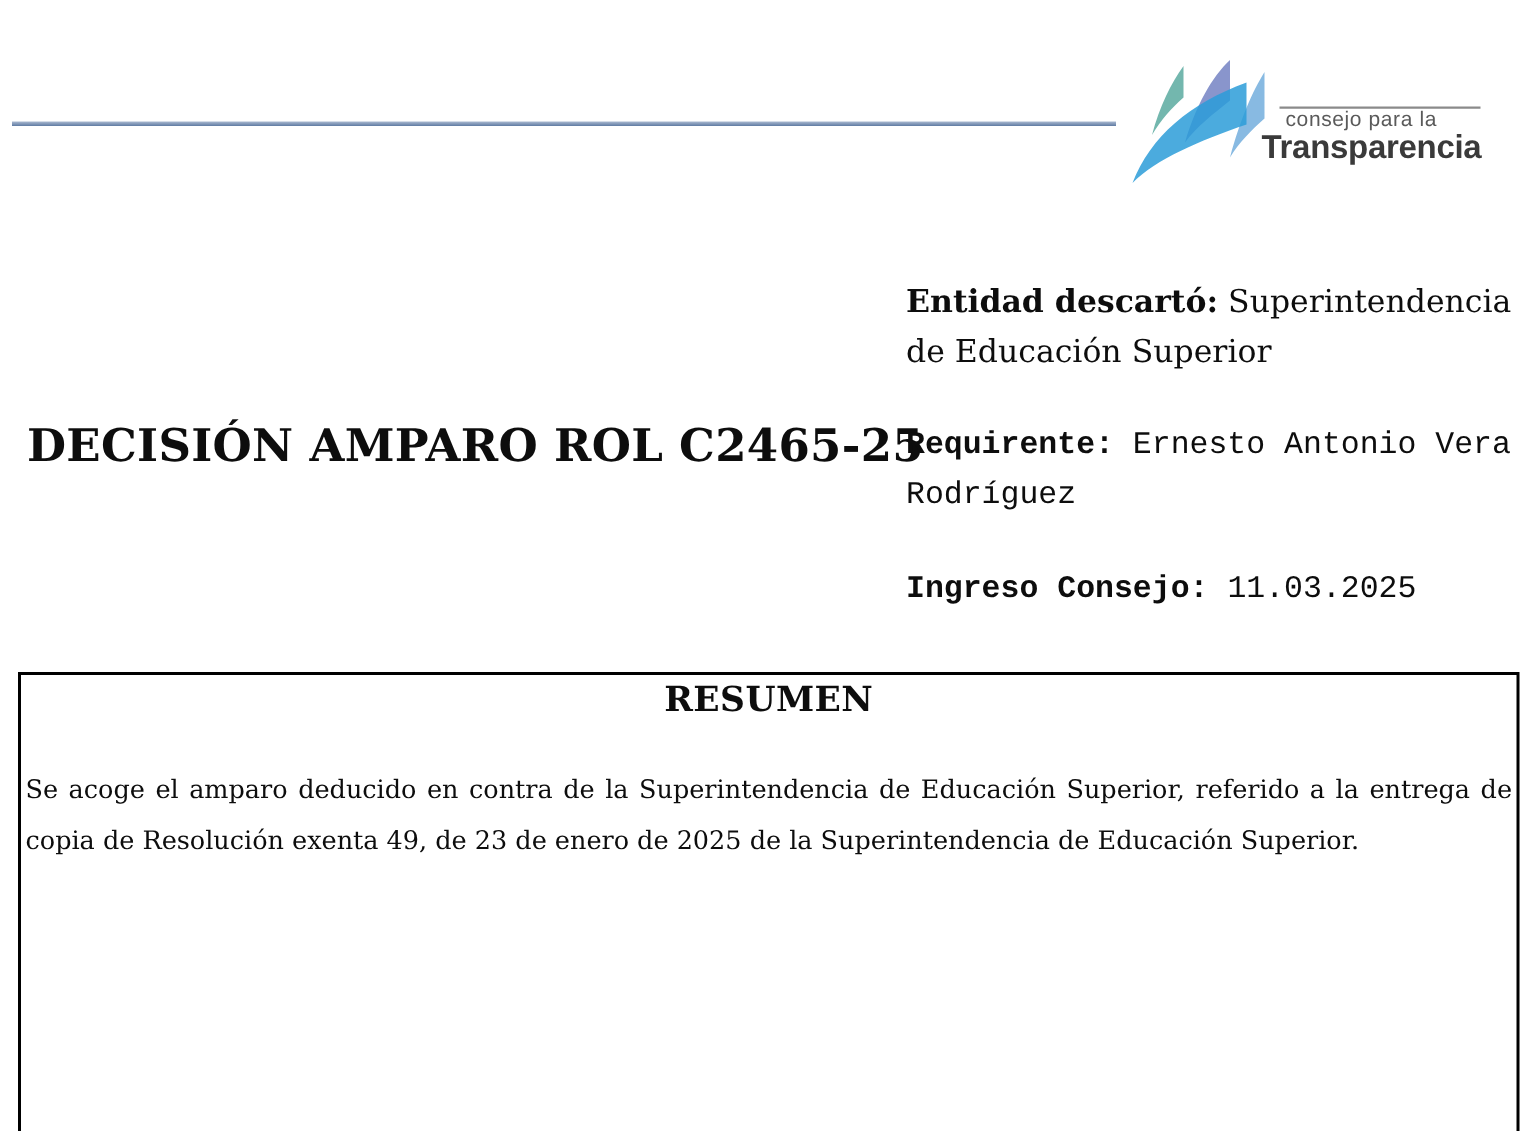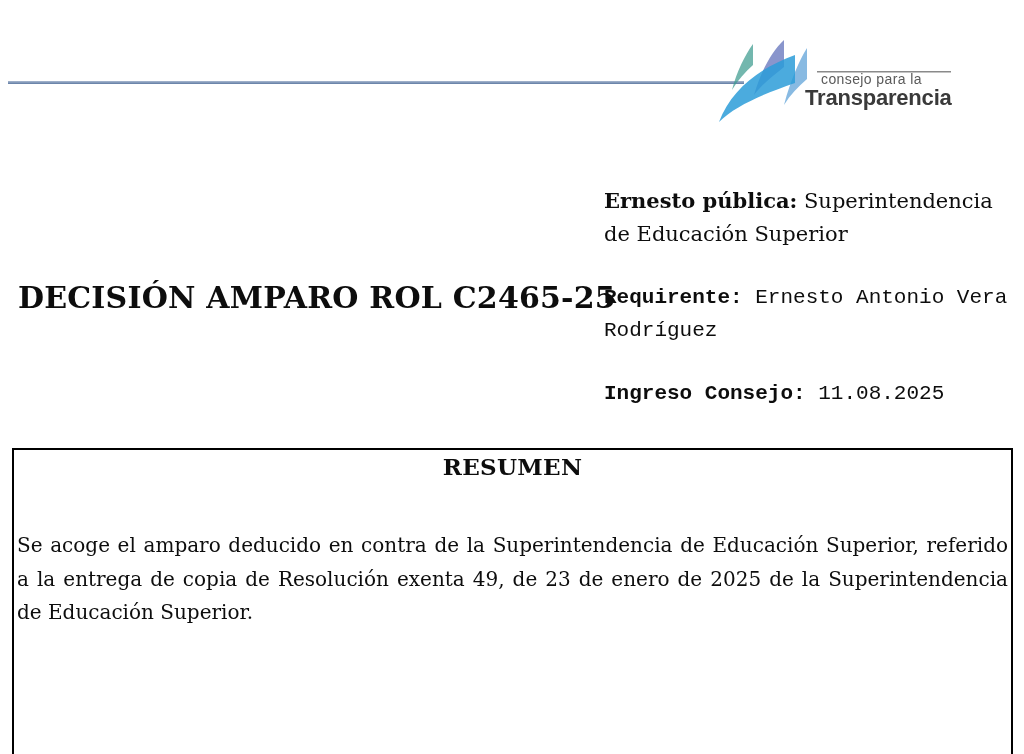--- a/index.html
+++ b/index.html
@@ -19,21 +19,21 @@
   .header-rule {
     position: absolute;
     left: 8px;
     top: 81px;
     width: 736px;
     height: 3px;
     background: linear-gradient(#aab9d0, #5f7ba3);
   }
   .logo {
     position: absolute;
-    left: 715px;
+    left: 751px;
     top: 31px;
     width: 262px;
     height: 92px;
   }
   .logo svg { display: block; }
 
   
   .doc-title {
     position: absolute;
     left: 18px;
@@ -70,22 +70,22 @@
   }
   .resumen-heading {
     text-align: center;
     font-size: 23px;
     font-weight: bold;
     line-height: 26px;
     letter-spacing: 0.3px;
     color: #0d0d0d;
   }
   .resumen-par {
-    margin-top: 49px;
-    font-size: 20px;
+    margin-top: 31px;
+    font-size: 17px;
     line-height: 33.5px;
     text-align: justify;
     color: #0d0d0d;
   }
 </style>
 </head>
 <body>
 
 <div class="page">
 
@@ -101,23 +101,23 @@
       </g>
       <rect x="102" y="40" width="134" height="1.5" fill="#8a8a8a"></rect>
       <text x="106" y="53" font-family="Liberation Sans, sans-serif" font-size="14" letter-spacing="0.4" fill="#5a5a5a">consejo para la</text>
       <text x="90" y="74" font-family="Liberation Sans, sans-serif" font-size="22" font-weight="bold" letter-spacing="-0.2" fill="#3a3a3a">Transparencia</text>
     </svg>
   </div>
 
   <h1 class="doc-title">DECISIÓN AMPARO ROL C2465-25</h1>
 
   <div class="info-col">
-    <p class="info-row"><span class="info-label">Ernesto pública:</span> <span>Superintendencia de Educación Superior</span></p>
+    <p class="info-row"><span class="info-label">Entidad descartó:</span> <span>Superintendencia de Educación Superior</span></p>
     <p class="info-row"><span class="info-label">Requirente:</span> <span>Ernesto Antonio Vera Rodríguez</span></p>
-    <p class="info-row"><span class="info-label">Ingreso Consejo:</span> <span>11.08.2025</span></p>
+    <p class="info-row"><span class="info-label">Ingreso Consejo:</span> <span>11.03.2025</span></p>
   </div>
 
   <div class="resumen-box">
     <h2 class="resumen-heading">RESUMEN</h2>
     <p class="resumen-par">Se acoge el amparo deducido en contra de la Superintendencia de Educación Superior, referido a la entrega de copia de Resolución exenta 49, de 23 de enero de 2025 de la Superintendencia de Educación Superior.</p>
   </div>
 
 </div>
 
 </body></html>

